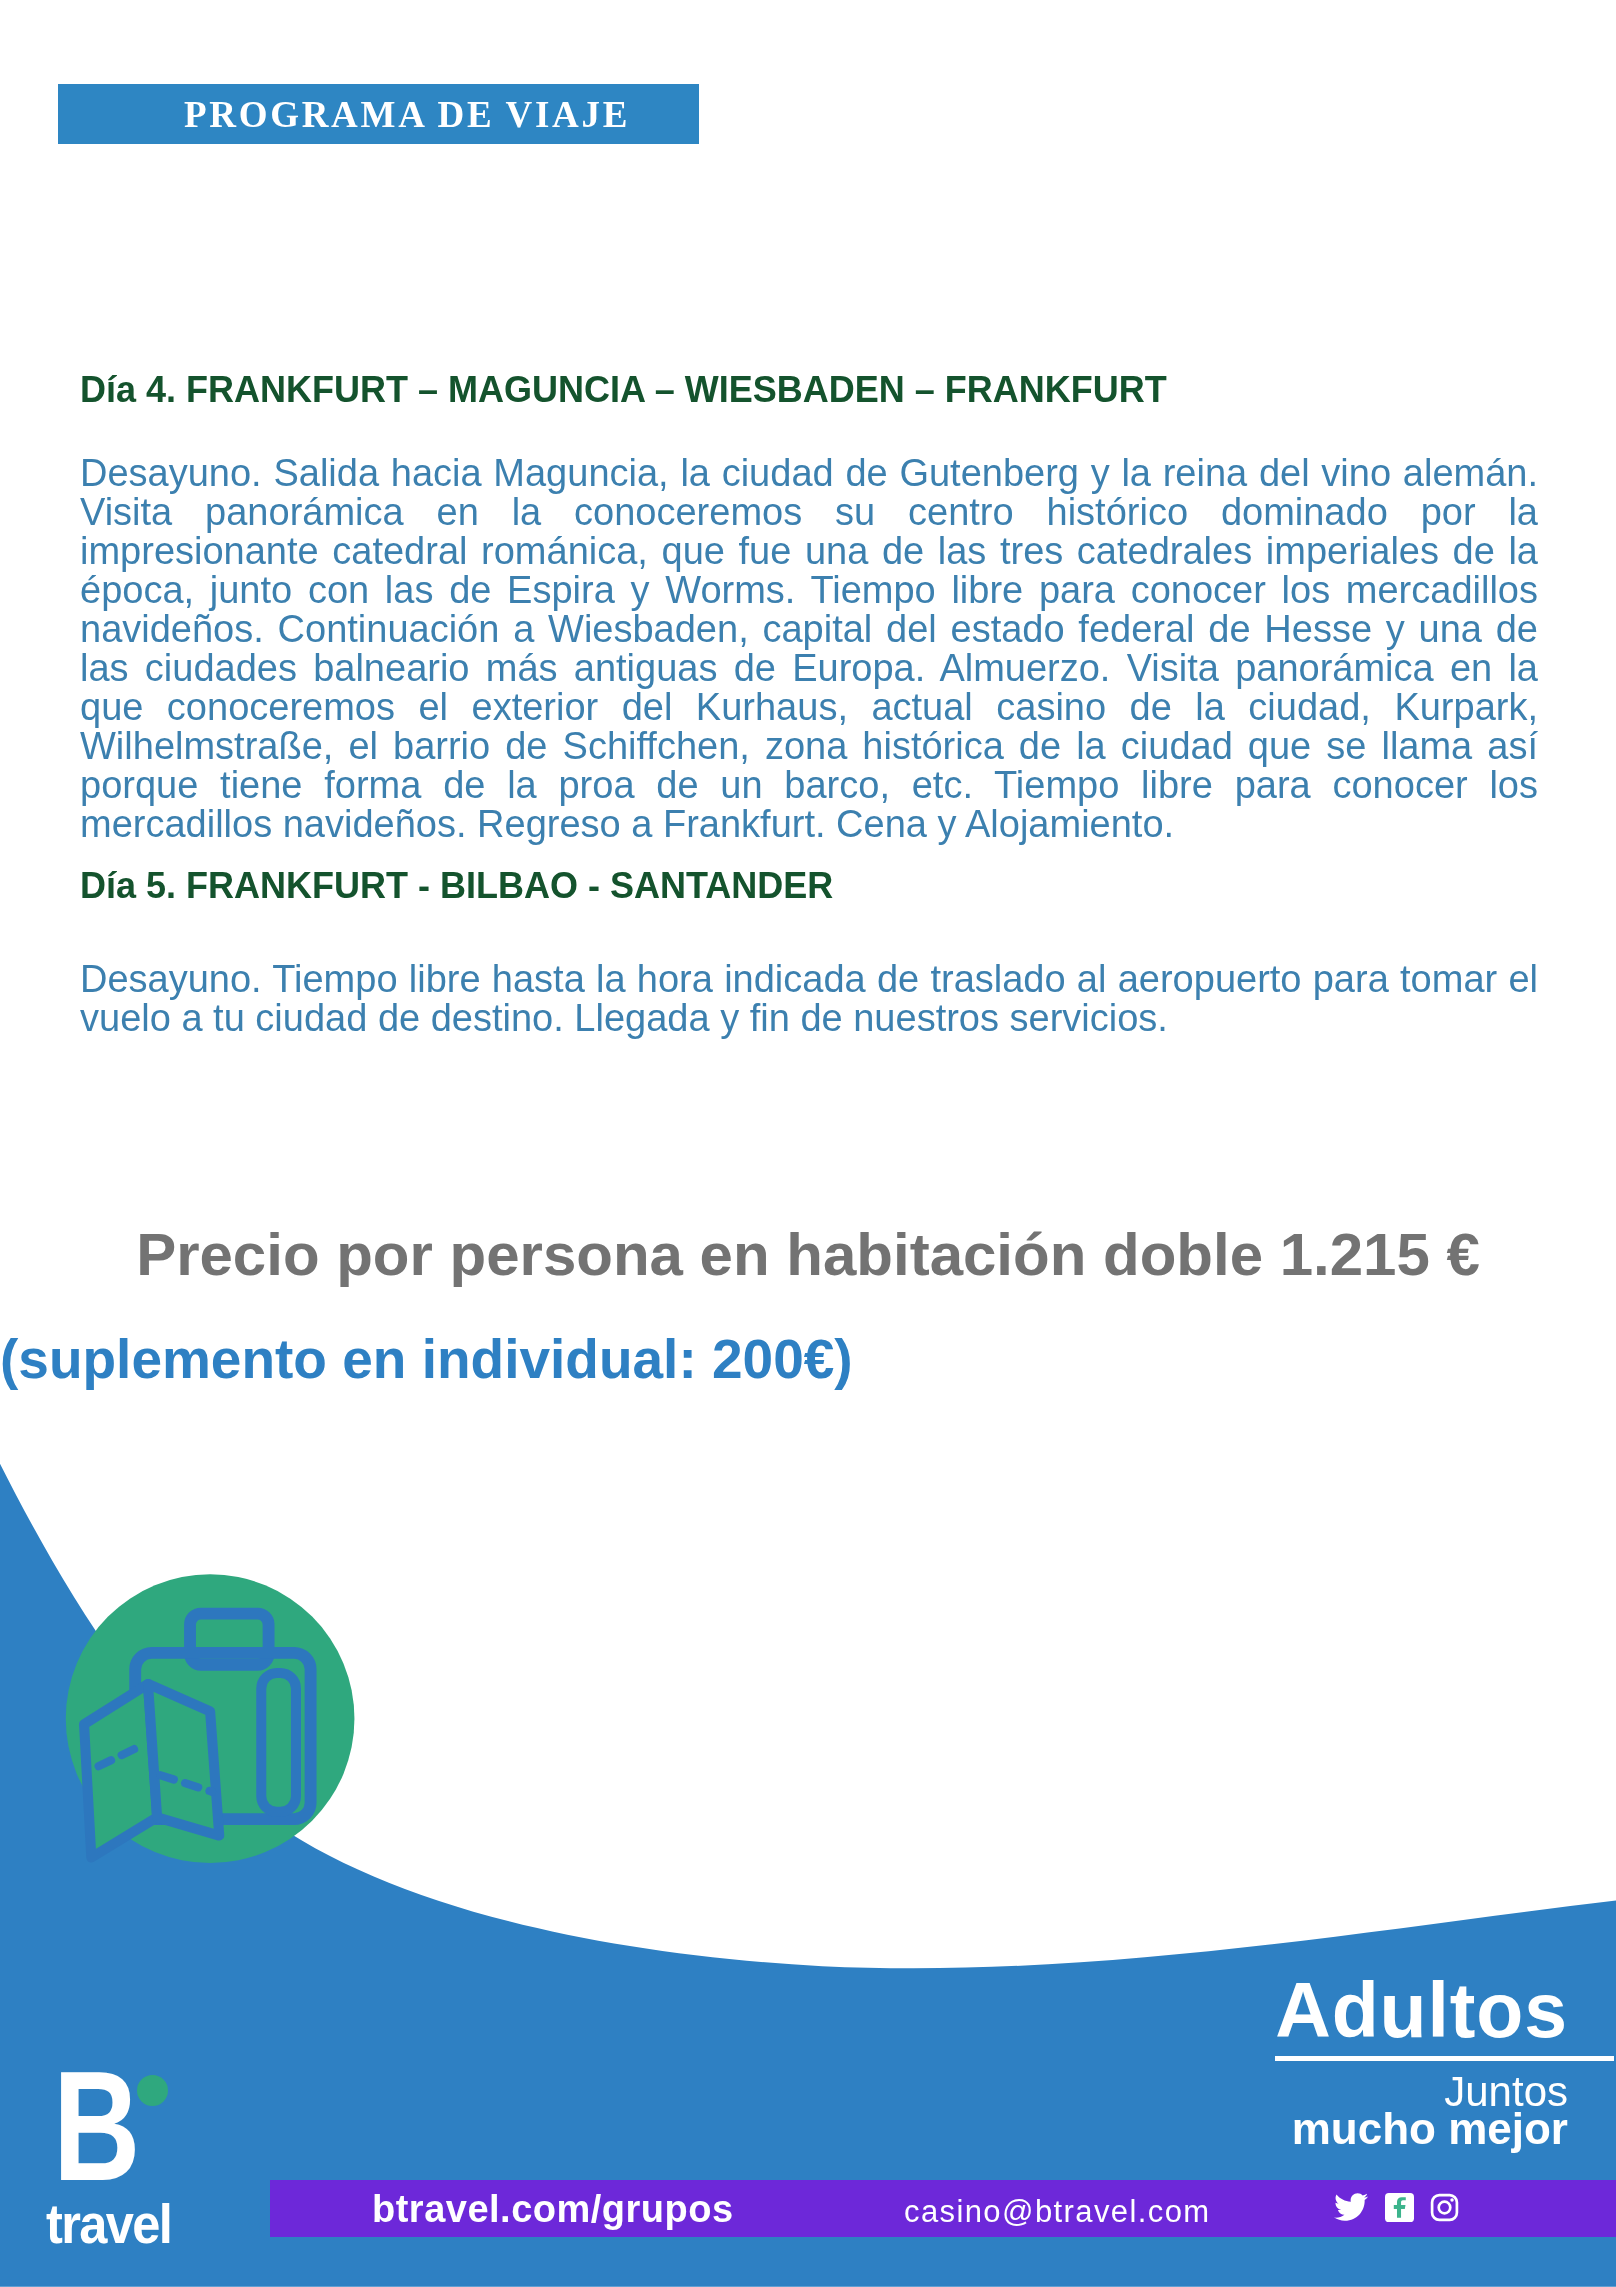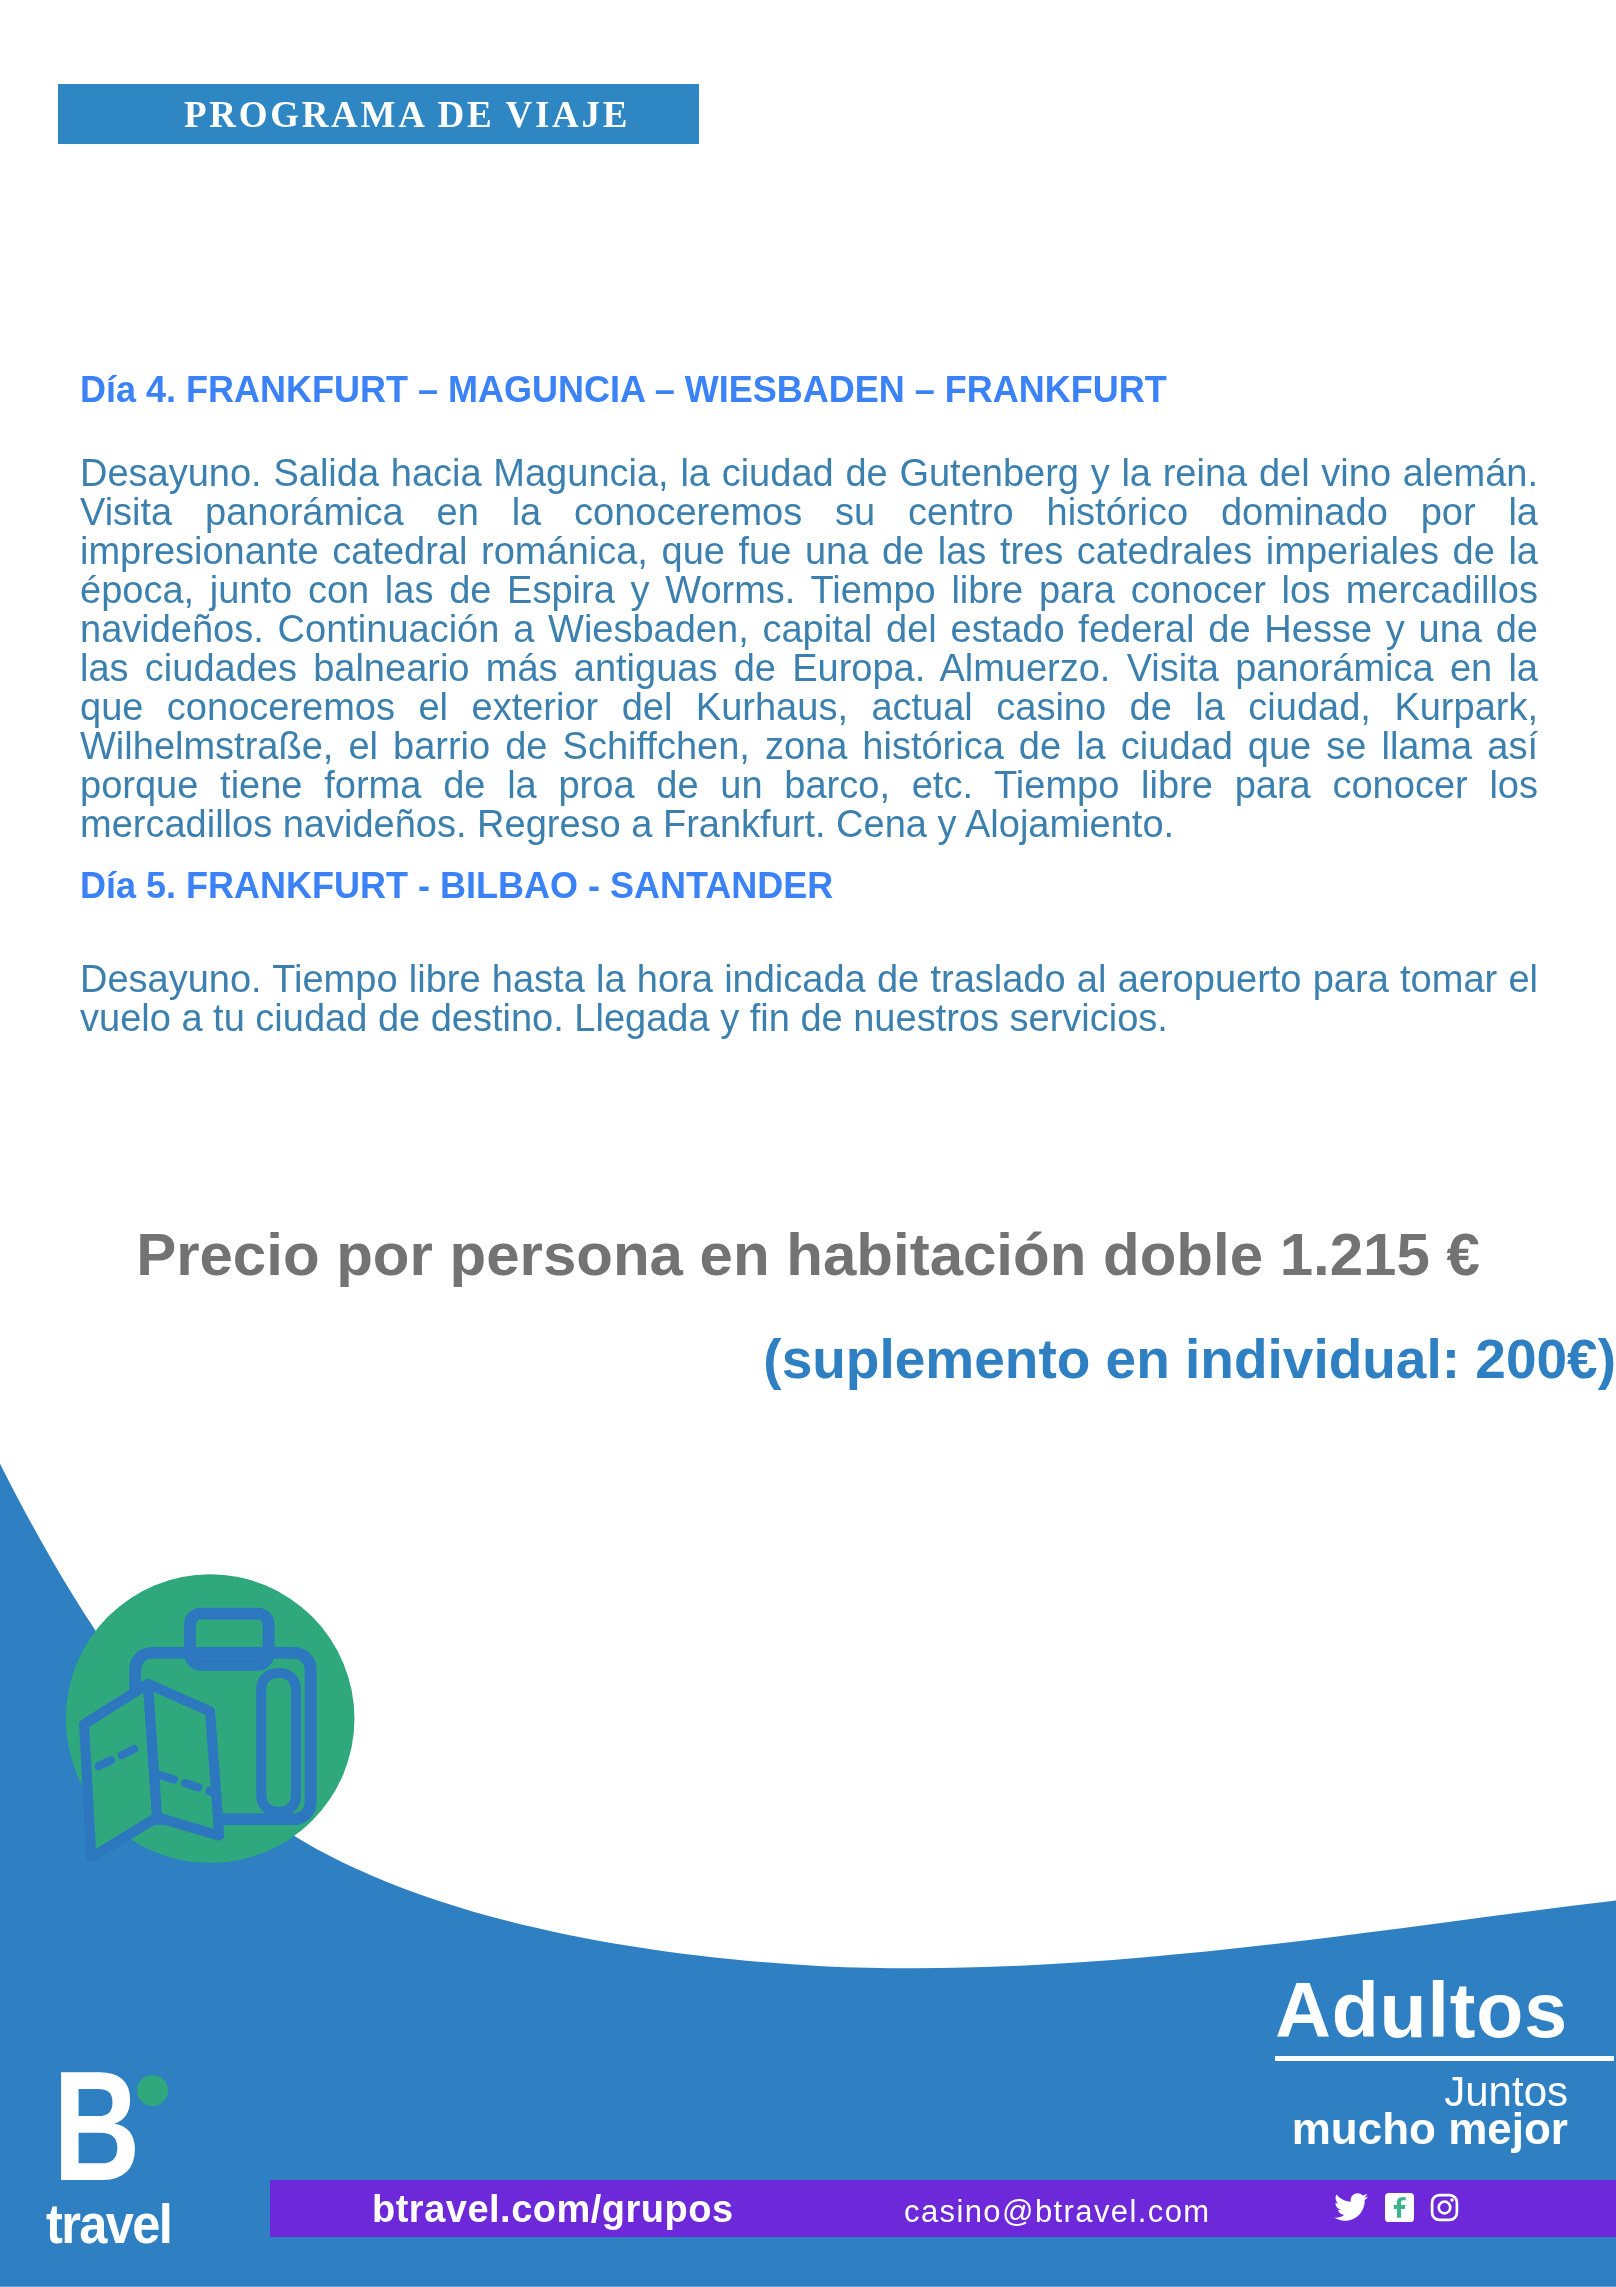--- a/index.html
+++ b/index.html
@@ -16,38 +16,38 @@
     position:absolute;left:58px;top:84px;width:641px;height:60px;
     background:#2E86C3;color:#ffffff;
     display:flex;align-items:center;box-sizing:border-box;
     padding-left:126px;
     font-family:"Liberation Serif", serif;
     font-weight:bold;font-size:37px;letter-spacing:2.7px;
   }
   
   .day-heading{
     position:absolute;left:80px;
-    color:#3b82f6;font-size:36px;font-weight:bold;white-space:nowrap;
+    color:#14532d;font-size:36px;font-weight:bold;white-space:nowrap;
   }
   .h-day4{top:369px}
   .h-day5{top:865px}
   .para{
     position:absolute;left:80px;width:1458px;
     color:#3C80AF;font-size:38px;line-height:39px;
     text-align:justify;
   }
   .p-day4{top:454px}
   .p-day5{top:960px}
   
   .price-line{
     position:absolute;left:0;top:1220px;width:100%;text-align:center;
     color:#737373;font-size:60px;font-weight:bold;white-space:nowrap;
   }
   .supp-line{
-    position:absolute;left:0;top:1327px;width:100%;text-align:right;
+    position:absolute;left:0;top:1327px;width:100%;text-align:left;
     color:#2E80C3;font-size:55px;font-weight:bold;white-space:nowrap;
   }
   
   .bottom-svg{position:absolute;left:0;top:1407px;width:1616px;height:880px;}
   .footer-text{position:absolute;color:#ffffff;white-space:nowrap;}
   .audience{top:1966px;right:48px;font-size:77px;font-weight:bold;letter-spacing:0.9px;}
   .audience-rule{position:absolute;left:1275px;top:2056px;width:339px;height:4.6px;background:#ffffff;}
   .tagline-top{top:2068px;right:48px;font-size:42px;font-weight:400;}
   .tagline-bottom{top:2104px;right:48px;font-size:44px;font-weight:bold;}
   

